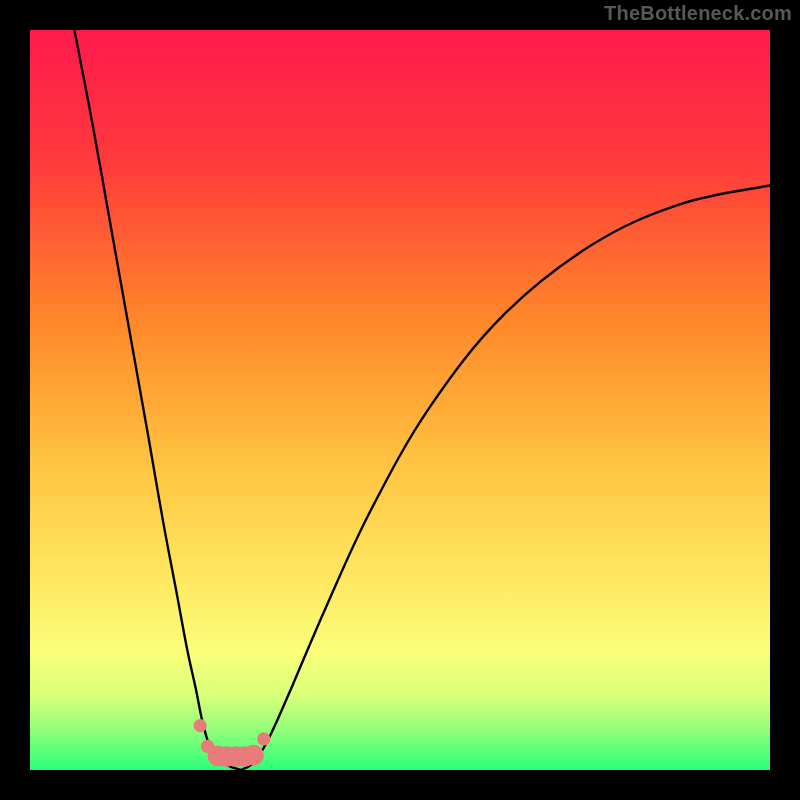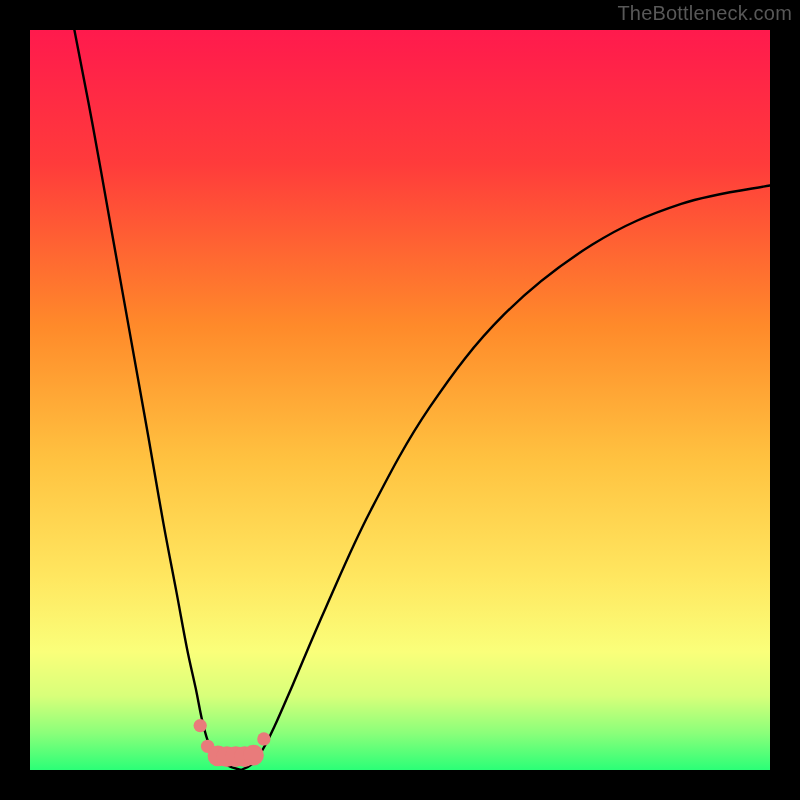--- a/index.html
+++ b/index.html
@@ -15,21 +15,21 @@
     position: relative;
     width: 800px;
     height: 800px;
   }
   .watermark {
     position: absolute;
     top: 2px;
     right: 8px;
     color: #585858;
     font-size: 20px;
-    font-weight: 400;
+    font-weight: 700;
     letter-spacing: 0.2px;
     z-index: 5;
   }
   svg {
     display: block;
   }
 </style>
 </head>
 <body>
 

